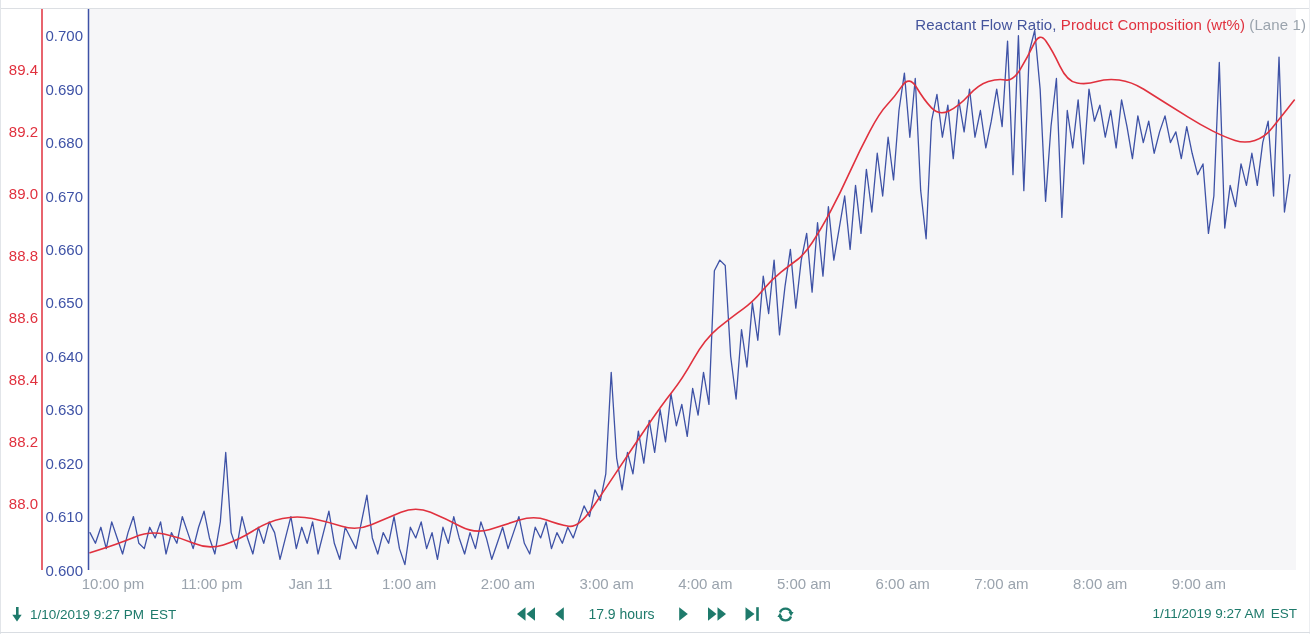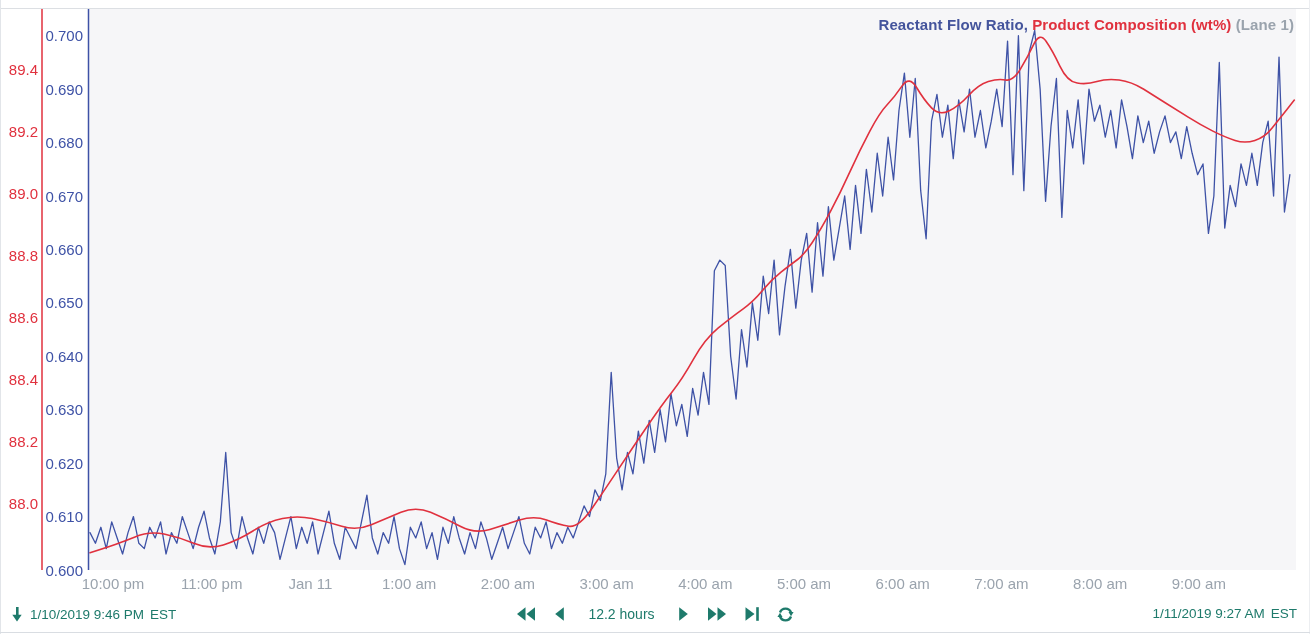--- a/index.html
+++ b/index.html
@@ -5,21 +5,21 @@
 <style>
   html,body{margin:0;padding:0;background:#fff;}
   body{width:1310px;height:634px;position:relative;overflow:hidden;
        font-family:"Liberation Sans",sans-serif;-webkit-font-smoothing:antialiased;}
   .widget{position:absolute;inset:0;background:#fff;}
   .border-top{position:absolute;left:0;top:8px;width:100%;height:1px;background:#dcdfe3;}
   .border-bottom{position:absolute;left:0;bottom:1px;width:100%;height:1px;background:#d9dde2;}
   .border-left{position:absolute;left:0;top:0;width:1px;height:100%;background:#e2e5e9;}
   .border-right{position:absolute;right:0;top:0;width:1px;height:100%;background:#eceef1;}
   svg.chart{position:absolute;left:0;top:0;display:block;}
-  .legend{position:absolute;top:16px;right:16px;font-size:15px;letter-spacing:.1px;white-space:pre;font-weight:bold;}
+  .legend{position:absolute;top:16px;right:4px;font-size:15px;letter-spacing:.1px;white-space:pre;}
   .legend .s1{color:#44549c;}
   .legend .s2{color:#e0313e;}
   .legend .lane{color:#9aa3ad;}
   .footer{position:absolute;left:0;top:601px;width:100%;height:30px;}
   .ts{position:absolute;top:5px;font-size:13.5px;color:#1e7a6b;display:flex;align-items:center;gap:6px;}
   .ts.left{left:10px;}
   .ts.right{right:13px;}
   .ts .u{cursor:pointer;}
   .controls{position:absolute;left:0;right:0;top:2px;display:flex;justify-content:center;align-items:center;gap:13px;}
   .ctl{background:none;border:none;padding:2px;margin:0;cursor:pointer;display:flex;align-items:center;height:22px;}
@@ -78,37 +78,37 @@
 
   <div class="legend"><span class="s1">Reactant Flow Ratio</span><span class="s1">, </span><span class="s2">Product Composition (wt%)</span><span class="lane"> (Lane 1)</span></div>
 
   <div class="footer">
 
     <div class="ts left">
       <svg width="14" height="17" viewBox="0 0 14 17">
         <rect x="6" y="1" width="2.6" height="9" class="teal-fill"></rect>
         <polygon points="2.3,8.7 11.7,8.7 7,15.6" class="teal-fill"></polygon>
       </svg>
-      <span>1/10/2019 9:46 PM</span>
+      <span>1/10/2019 9:27 PM</span>
         <span class="u">EST</span>
     </div>
 
     <div class="controls">
       <button class="ctl" title="">
         <svg width="20" height="16" viewBox="0 0 20 16">
           <polygon points="9.5,1.2 1,8 9.5,14.8" class="teal-fill"></polygon>
           <polygon points="19,1.2 10.5,8 19,14.8" class="teal-fill"></polygon>
         </svg>
       </button>
       <button class="ctl">
         <svg width="12" height="16" viewBox="0 0 12 16">
           <polygon points="10.8,1.2 2.2,8 10.8,14.8" class="teal-fill"></polygon>
         </svg>
       </button>
-      <span class="window-label">12.2 hours</span>
+      <span class="window-label">17.9 hours</span>
       <button class="ctl">
         <svg width="12" height="16" viewBox="0 0 12 16">
           <polygon points="1.2,1.2 9.8,8 1.2,14.8" class="teal-fill"></polygon>
         </svg>
       </button>
       <button class="ctl">
         <svg width="20" height="16" viewBox="0 0 20 16">
           <polygon points="1,1.2 9.5,8 1,14.8" class="teal-fill"></polygon>
           <polygon points="10.5,1.2 19,8 10.5,14.8" class="teal-fill"></polygon>
         </svg>

